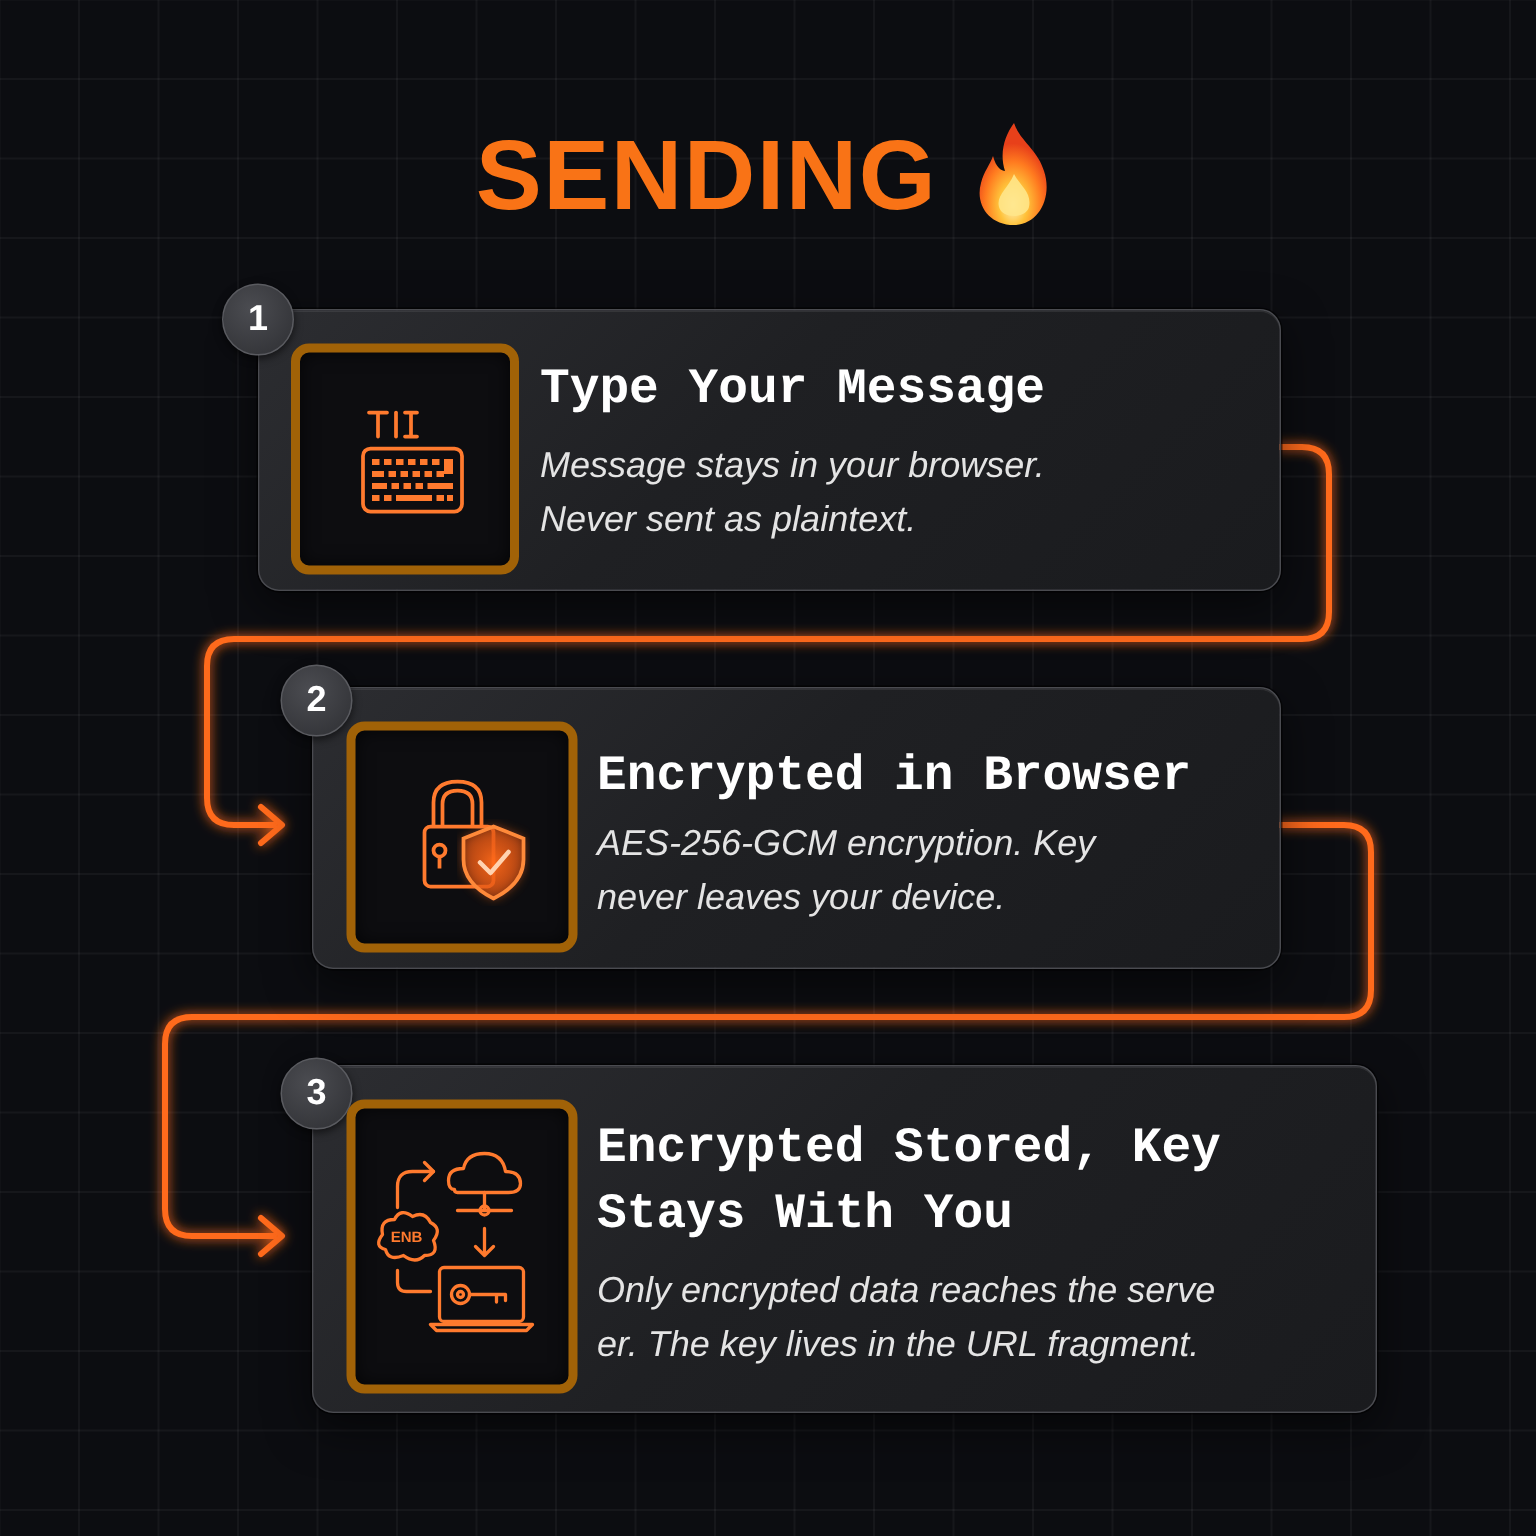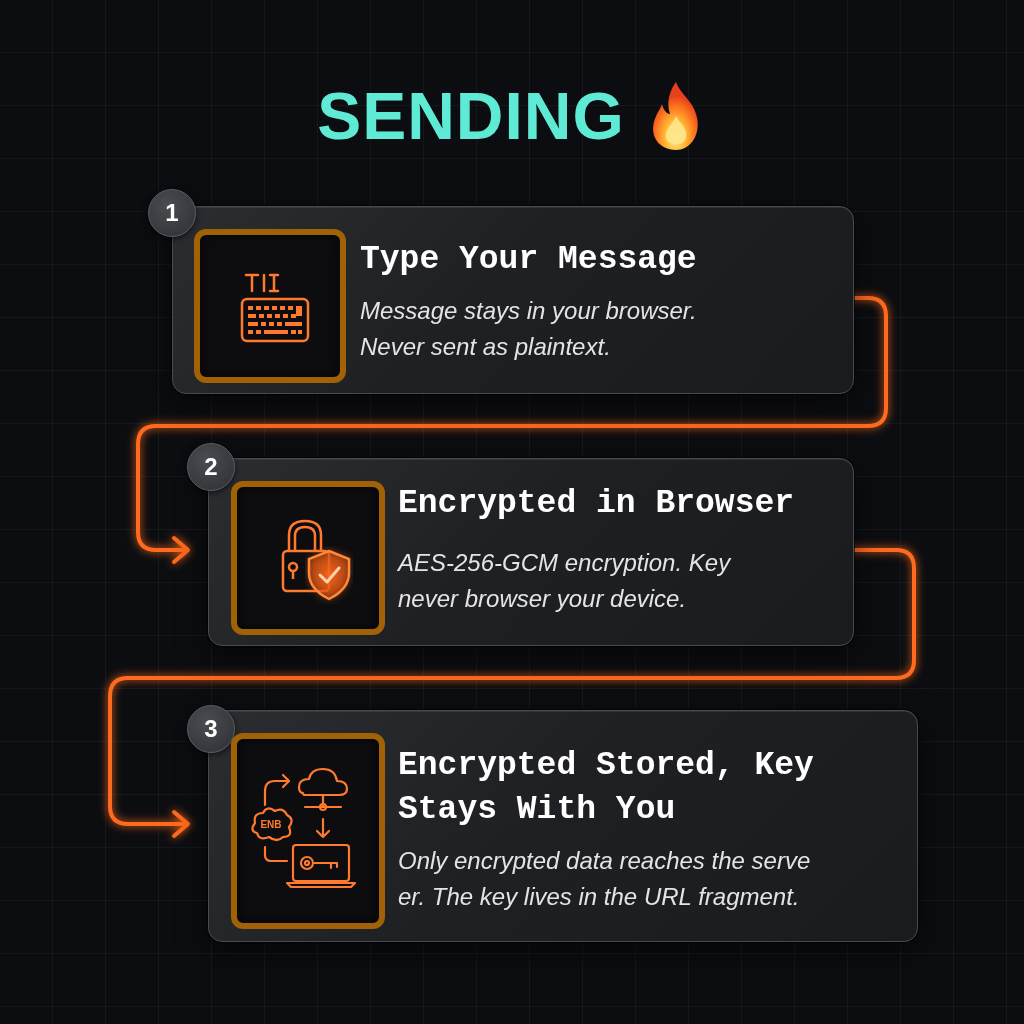--- a/index.html
+++ b/index.html
@@ -9,21 +9,21 @@
     background-image:
       linear-gradient(to right, rgba(255,255,255,0.045) 1px, transparent 1px),
       linear-gradient(to bottom, rgba(255,255,255,0.045) 1px, transparent 1px);
     background-size: 53px 53px;
     background-position: -1px -1px;
     font-family: "Liberation Sans", sans-serif;
     color: #f2f2f2;
   }
   .title {
     position: absolute; top: 78px; left: 0; width: 1024px; text-align: center;
-    font-size: 66px; font-weight: 700; letter-spacing: 1px; color: #5eead4;
+    font-size: 66px; font-weight: 700; letter-spacing: 1px; color: #f97316;
     display: flex; justify-content: center; align-items: center; gap: 20px;
   }
   .flame { width: 62px; height: 72px; display: inline-block; }
   svg.connectors { position: absolute; left: 0; top: 0; width: 1024px; height: 1024px; pointer-events: none; }
   .card {
     position: absolute; border-radius: 14px;
     background: linear-gradient(135deg, #2c2d31 0%, #1f2023 45%, #1a1b1e 100%);
     border: 1.5px solid #4a4b50;
     box-shadow: 0 0 0 1px rgba(0,0,0,0.6), inset 0 1px 0 rgba(255,255,255,0.08), 0 10px 30px rgba(0,0,0,0.55);
   }
@@ -140,23 +140,23 @@
       <path d="M42 48 V33 Q42 24 52 24 Q62 24 62 33 V48"></path>
       <rect x="30" y="48" width="46" height="40" rx="4"></rect>
       <circle cx="40" cy="64" r="4"></circle>
         <path d="M40 68 V76"></path>
     </g>
     <path d="M76 48 L96 56 V70 Q96 86 76 96 Q56 86 56 70 V56 Z" fill="#ff6a1a" filter="url(#iglow)" opacity="0.6"></path>
     <path d="M76 48 L96 56 V70 Q96 86 76 96 Q56 86 56 70 V56 Z" fill="url(#shg)" stroke="#ff8a3a" stroke-width="2.5"></path>
     <path d="M67 72 L74 79 L86 65" stroke="#ffd2b0" stroke-width="3" fill="none" stroke-linecap="round" stroke-linejoin="round"></path>
   </svg>
 </div>
-<div class="card-title" style="left:398px; top:482px;">Encrypted in Browser</div>
+<div class="card-title" style="left:398px; top:496px;">Encrypted in Browser</div>
 <div class="card-desc" style="left:398px; top:546px;">AES-256-GCM encryption. Key</div>
-<div class="card-desc" style="left:398px; top:582px;">never browser your device.</div>
+<div class="card-desc" style="left:398px; top:582px;">never leaves your device.</div>
 
 <div class="card" style="left:208px; top:710px; width:708px; height:230px;"></div>
 <div class="badge" style="left:187px; top:705px;">3</div>
 <div class="icon-box" style="left:231px; top:733px; width:142px; height:184px;">
   <svg width="130" height="140" viewBox="0 0 130 140">
     <g stroke="#ff7a2e" stroke-width="2.2" fill="none" stroke-linecap="round" stroke-linejoin="round">
 
       <path d="M22 44 V30 Q22 20 32 20 H46"></path>
         <path d="M40 14 L46 20 L40 26"></path>
 

